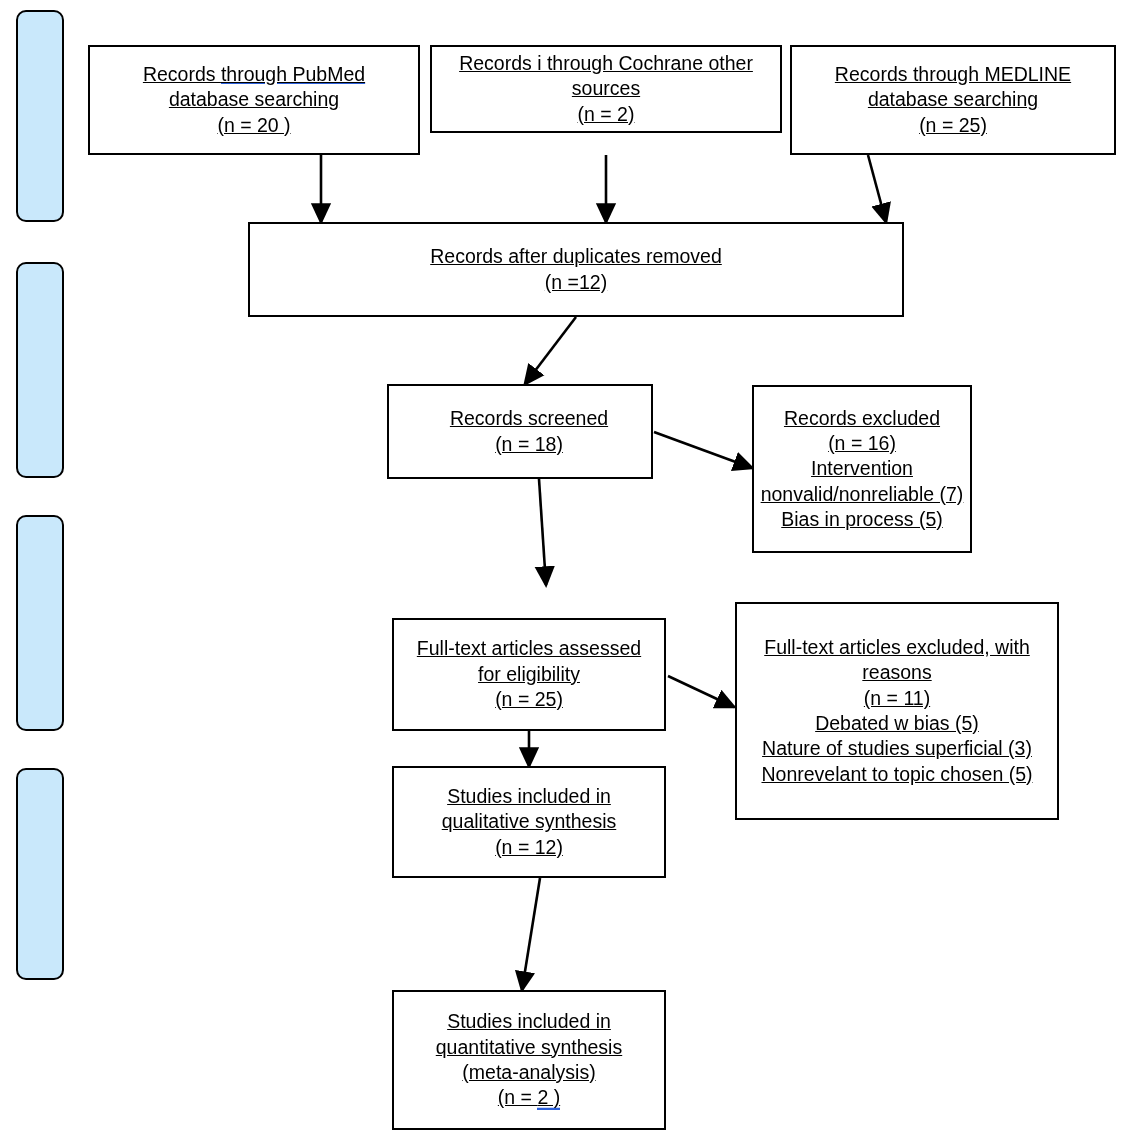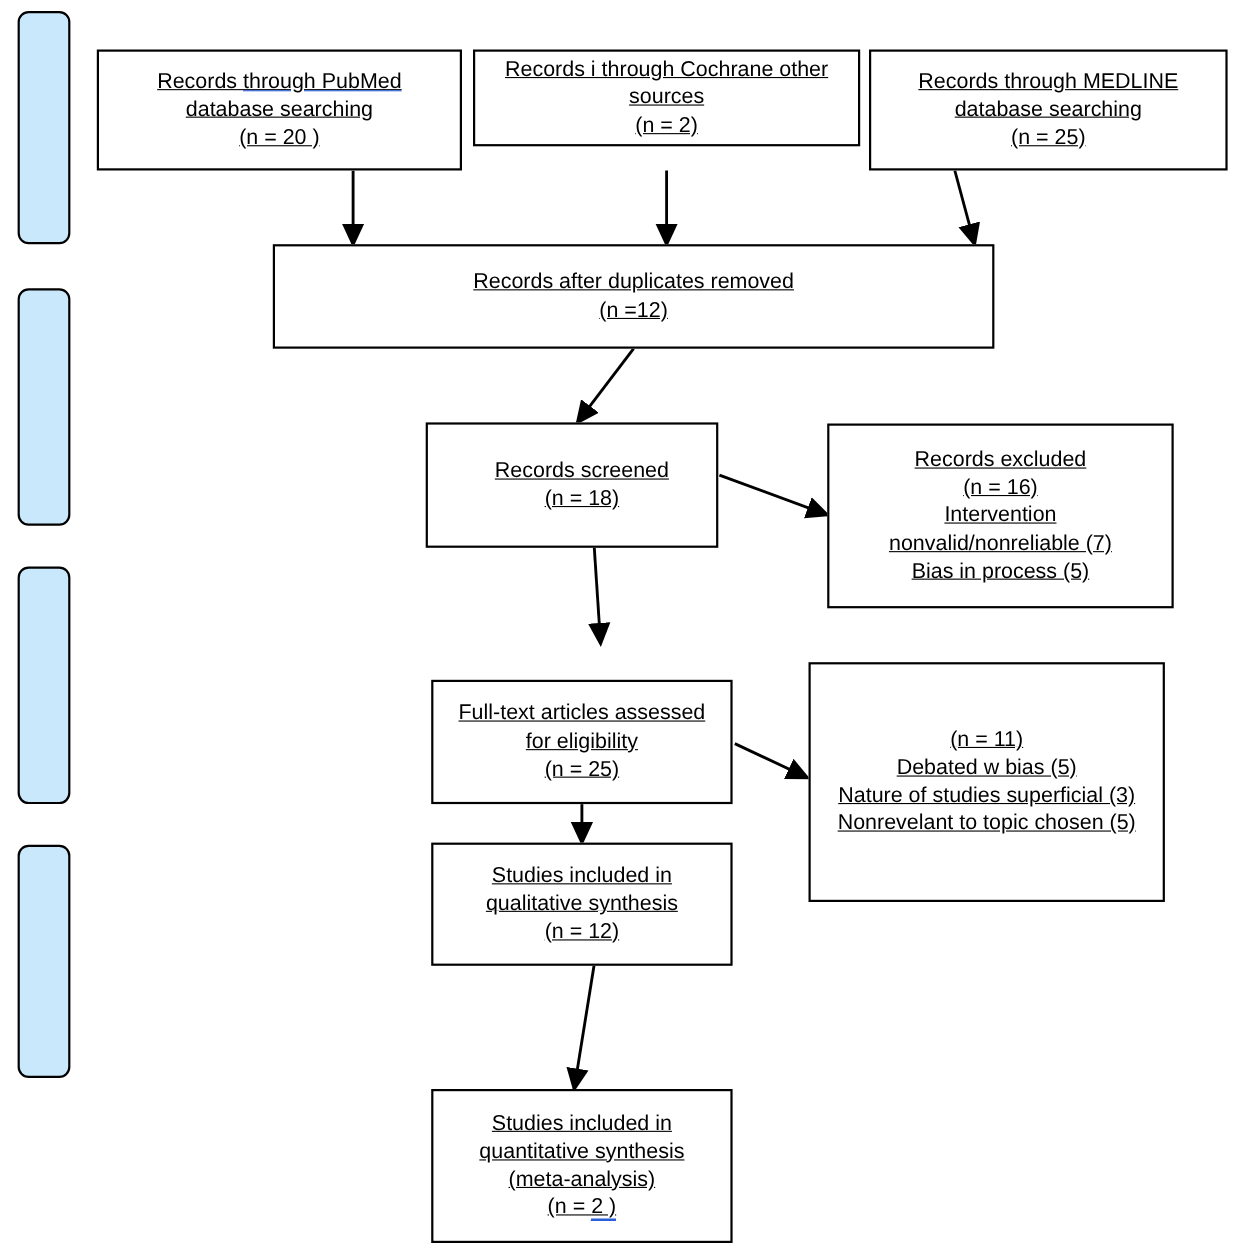--- a/index.html
+++ b/index.html
@@ -131,40 +131,41 @@
     <span class="line">Records through MEDLINE</span>
     <span class="line">database searching</span>
     <span class="line">(n = 25)</span>
   </div>
 
   <div class="flow-box" style="left:248px; top:222px; width:656px; height:95px;">
     <span class="line">Records after duplicates removed</span>
     <span class="line">(n =12)</span>
   </div>
 
-  <div class="flow-box" style="left:387px; top:384px; width:266px; height:114px;padding-left:24px;">
+  <div class="flow-box" style="left:387px; top:384px; width:266px; height:95px;padding-left:24px;">
     <span class="line">Records screened</span>
     <span class="line">(n = 18)</span>
   </div>
 
-  <div class="flow-box" style="left:752px; top:385px; width:315px; height:168px;">
+  <div class="flow-box" style="left:752px; top:385px; width:220px; height:168px;">
     <span class="line">Records excluded</span>
     <span class="line">(n = 16)</span>
     <span class="line">Intervention</span>
     <span class="line">nonvalid/nonreliable (7)</span>
     <span class="line">Bias in process (5)</span>
   </div>
 
   <div class="flow-box" style="left:392px; top:618px; width:274px; height:113px;">
     <span class="line">Full-text articles assessed</span>
     <span class="line">for eligibility</span>
     <span class="line">(n = 25)</span>
   </div>
 
   <div class="flow-box" style="left:735px; top:602px; width:324px; height:218px;">
+    <span class="line wrap" style="max-width:300px;">Full-text articles excluded, with reasons</span>
     <span class="line">(n = 11)</span>
     <span class="line">Debated w bias (5)</span>
     <span class="line">Nature of studies superficial (3)</span>
     <span class="line">Nonrevelant to topic chosen (5)</span>
   </div>
 
   <div class="flow-box" style="left:392px; top:766px; width:274px; height:112px;">
     <span class="line">Studies included in</span>
     <span class="line">qualitative synthesis</span>
     <span class="line">(n = 12)</span>

